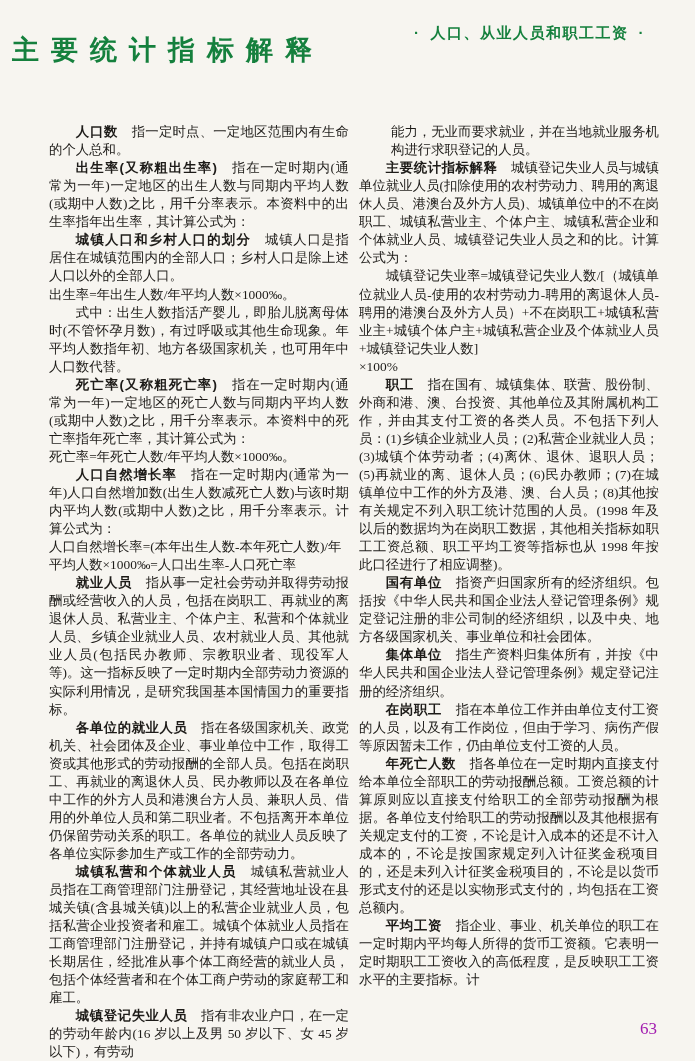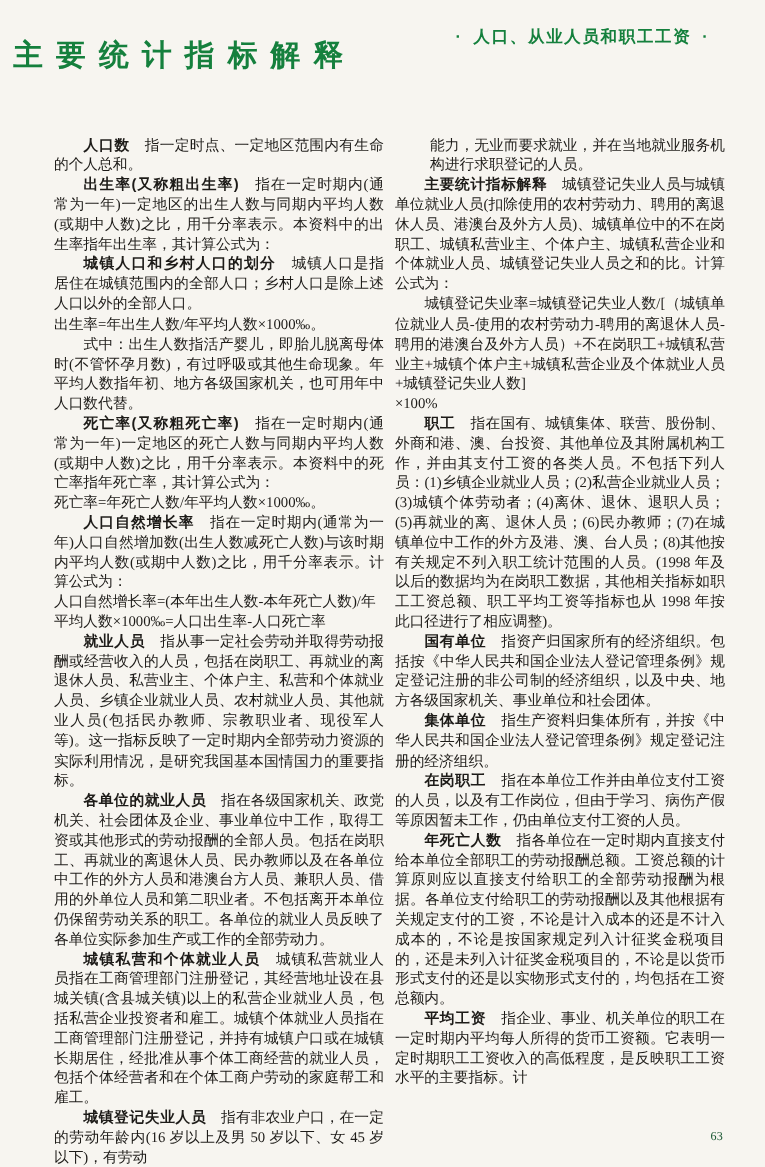--- a/index.html
+++ b/index.html
@@ -50,22 +50,22 @@
   .col p.cont { text-indent:0;margin-left:32px; }
   .col p.formula { text-align:left; text-indent:0; }
   .term {
     font-family:"Liberation Sans","DejaVu Sans",sans-serif;
     font-weight:bold;
     letter-spacing:0.5px;
   }
   .page-number {
     position:absolute;
     right:38px; bottom:22px;
-    font-size:11px;
-    color:#14532d;
+    font-size:17px;
+    color:#a21caf;
   }
 </style>
 </head>
 <body>
 
 <div class="page">
 
   <div class="running-header">
     <span class="dot">·</span><span>人口、从业人员和职工工资</span><span class="dot">·</span>
   </div>

